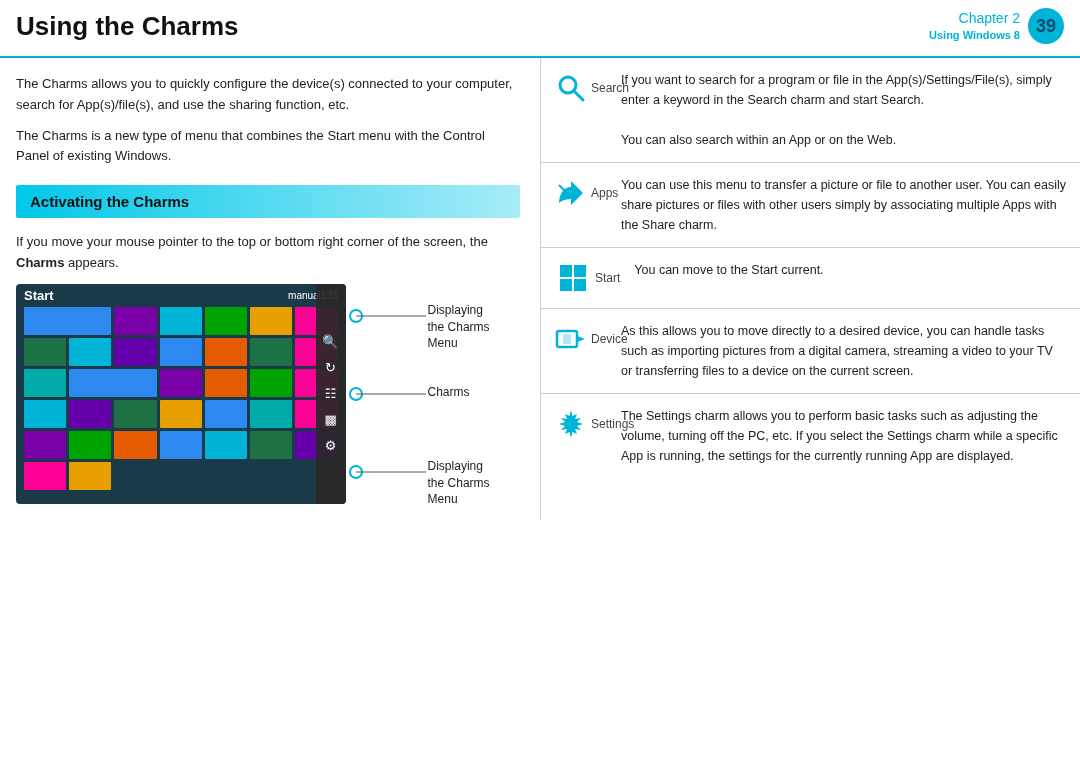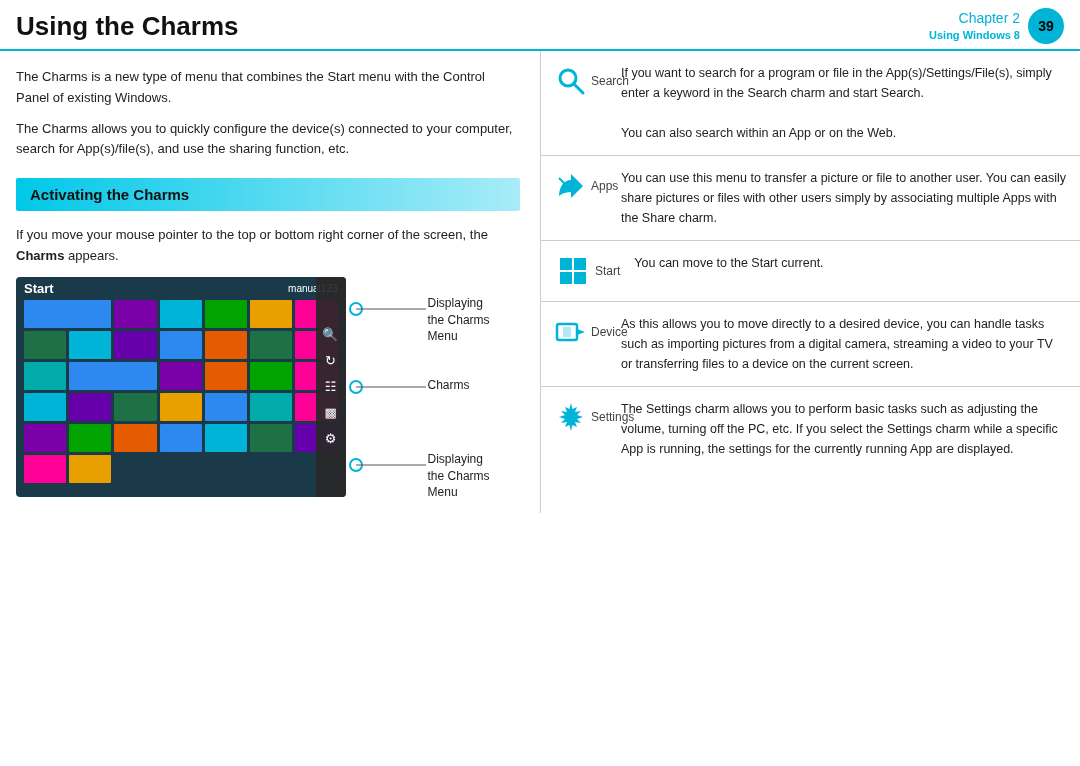--- a/index.html
+++ b/index.html
@@ -10,21 +10,21 @@
       min-height: 766px;
       font-size: 13px;
       color: #222;
     }
 
     
     .header {
       display: flex;
       align-items: center;
       justify-content: space-between;
-      padding: 8px 16px 5px 16px;
+      padding: 8px 16px 12px 16px;
       border-bottom: 2px solid #00b4d8;
     }
     .header-title {
       font-size: 26px;
       font-weight: bold;
       color: #111;
     }
     .header-chapter {
       display: flex;
       align-items: center;
@@ -33,28 +33,28 @@
     .chapter-text {
       text-align: right;
       color: #00b4d8;
       font-size: 12px;
       line-height: 1.4;
     }
     .chapter-text .chapter-label { font-size: 14px; }
     .chapter-text .chapter-sub { font-weight: bold; font-size: 11px; }
     .page-badge {
       background: #00b4d8;
-      color: #000000;
+      color: #0c4a6e;
       border-radius: 50%;
       width: 36px;
       height: 36px;
       display: flex;
       align-items: center;
       justify-content: center;
-      font-size: 14px;
+      font-size: 18px;
       font-weight: bold;
     }
 
     
     .main-layout {
       display: flex;
       padding: 0;
     }
 
     
@@ -193,22 +193,22 @@
       <div class="chapter-label">Chapter 2</div>
       <div class="chapter-sub">Using Windows 8</div>
     </div>
     <div class="page-badge">39</div>
   </div>
 </div>
 
 <div class="main-layout">
 
   <div class="left-col">
+    <p class="intro-text">The Charms allows you to quickly configure the device(s) connected to your computer, search for App(s)/file(s), and use the sharing function, etc.</p>
     <p class="intro-text">The Charms is a new type of menu that combines the Start menu with the Control Panel of existing Windows.</p>
-    <p class="intro-text">The Charms allows you to quickly configure the device(s) connected to your computer, search for App(s)/file(s), and use the sharing function, etc.</p>
 
     <div class="section-heading">Activating the Charms</div>
 
     <p class="activation-text">
       <span>If you move your mouse pointer to the top or bottom right corner of the screen, the </span><strong>Charms</strong><span> appears.</span>
     </p>
 
     <div class="screenshot-area">
       <div style="display:flex; align-items:flex-start; gap:0;">
 

